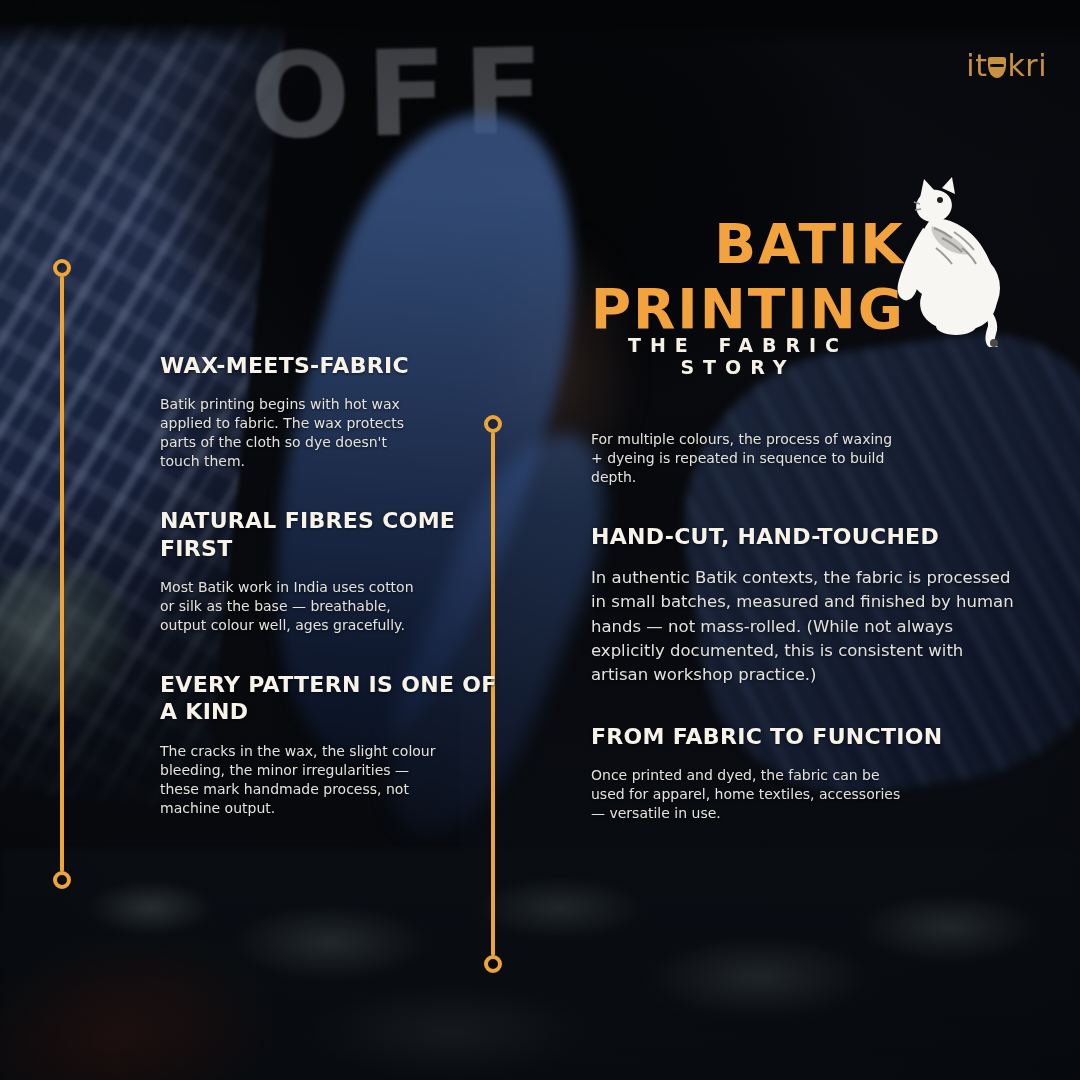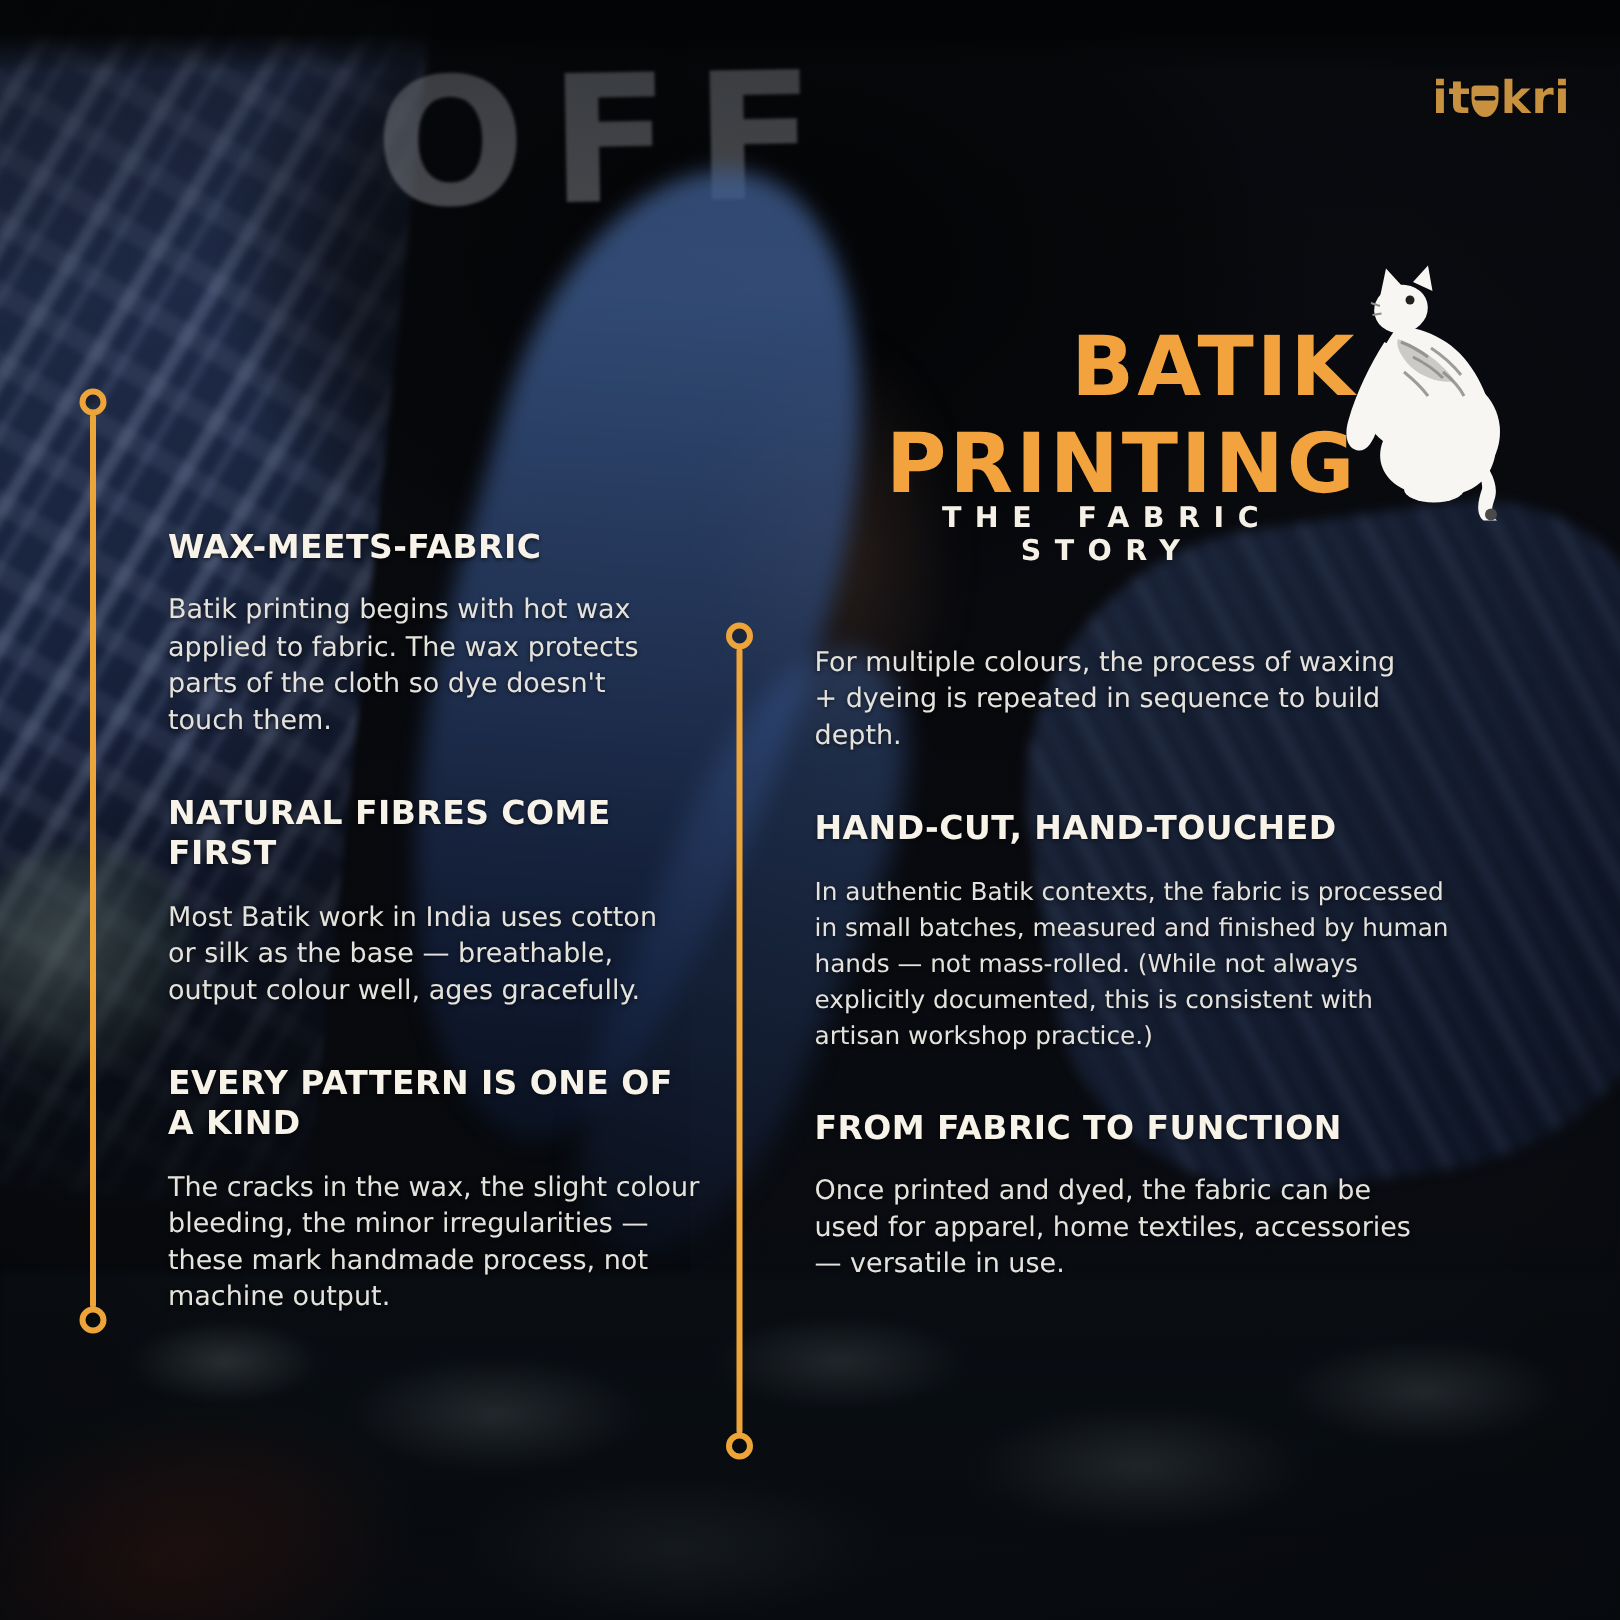--- a/index.html
+++ b/index.html
@@ -102,21 +102,21 @@
     background:
       linear-gradient(180deg, rgba(4,5,7,.28) 0%, transparent 18%, transparent 72%, rgba(4,5,7,.38) 100%),
       radial-gradient(ellipse 92% 82% at 50% 48%, transparent 55%, rgba(3,4,6,.5) 100%);
   }
 
   
   .content { position:absolute; inset:0; z-index:2; }
 
   .logo {
     position:absolute; top:48px; right:33px;
-    color:#C8913F; font-size:30px; font-weight:bold; letter-spacing:.5px;
+    color:#C8913F; font-size:30px; font-weight:normal; letter-spacing:.5px;
     display:flex; align-items:center;
   }
   .logo .pot {
     display:inline-block; width:18px; height:21px; margin:4px 1px 0;
     background:#C8913F; position:relative;
     border-radius:16% 16% 52% 52% / 12% 12% 62% 62%;
   }
   .logo .pot::after {
     content:""; position:absolute; left:2px; right:2px; top:7px; height:3px;
     background:#0a0c10; border-radius:2px;
@@ -138,32 +138,32 @@
   .vline { position:absolute; width:4px; border-radius:2px; background:#EDA439; }
   .vline::before, .vline::after {
     content:""; position:absolute; left:-7px; width:10px; height:10px;
     border:4px solid #EDA439; border-radius:50%; background:rgba(5,6,9,.3);
   }
   .vline::before { top:-17px; }
   .vline::after  { bottom:-17px; }
   .vline-left  { left:60px;  top:276px; height:596px; }
   .vline-right { left:491px; top:432px; height:524px; }
 
-  .col { position:absolute; }
+  .col { position:absolute;margin-left:48px; }
   .col-left  { left:112px; top:352px; width:400px; }
   .col-right { left:543px; top:430px; width:460px; }
 
   .section { margin-bottom:36px; }
   .sec-heading {
     margin:0 0 16px; font-size:22px; font-weight:bold; letter-spacing:.3px;
     color:#F8F3E9; white-space:pre-line; line-height:1.24;
     text-shadow:0 1px 3px rgba(0,0,0,.6);
   }
   .sec-body {
-    margin:0; font-size:18px; line-height:1.36; font-weight:400;
+    margin:0; font-size:14px; line-height:1.36; font-weight:400;
     color:#E4E2DC; white-space:pre-line;
     text-shadow:0 1px 3px rgba(0,0,0,.6);
   }
   .sec-body.small { font-size:16.5px; line-height:1.46; }
 </style>
 </head>
 <body>
 
 <div class="bg">
   <div class="bg-base"></div>

